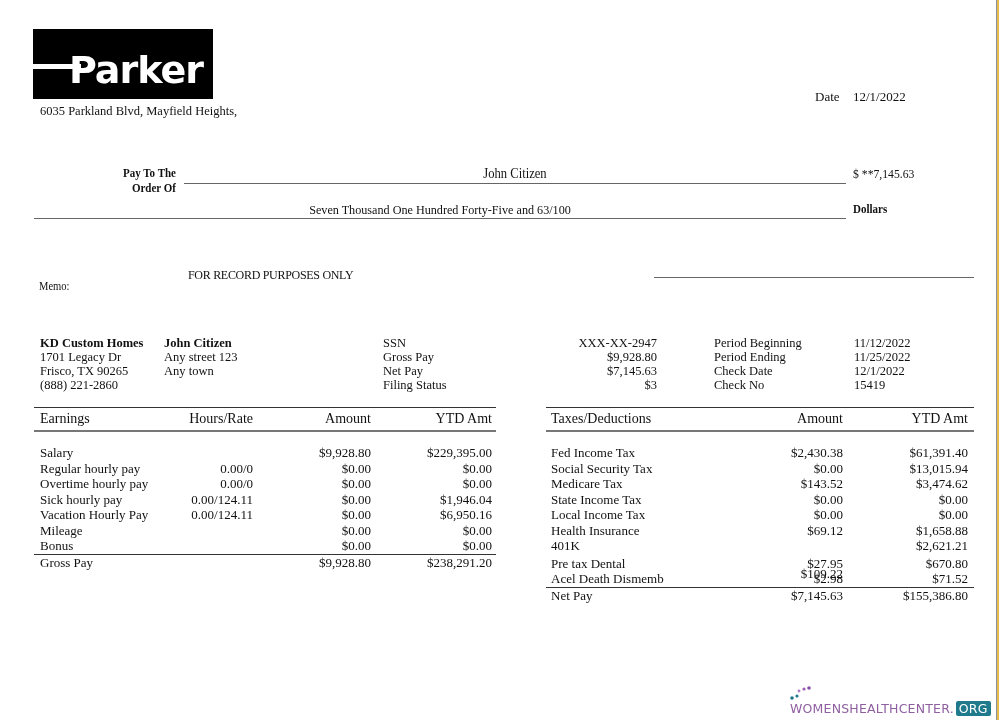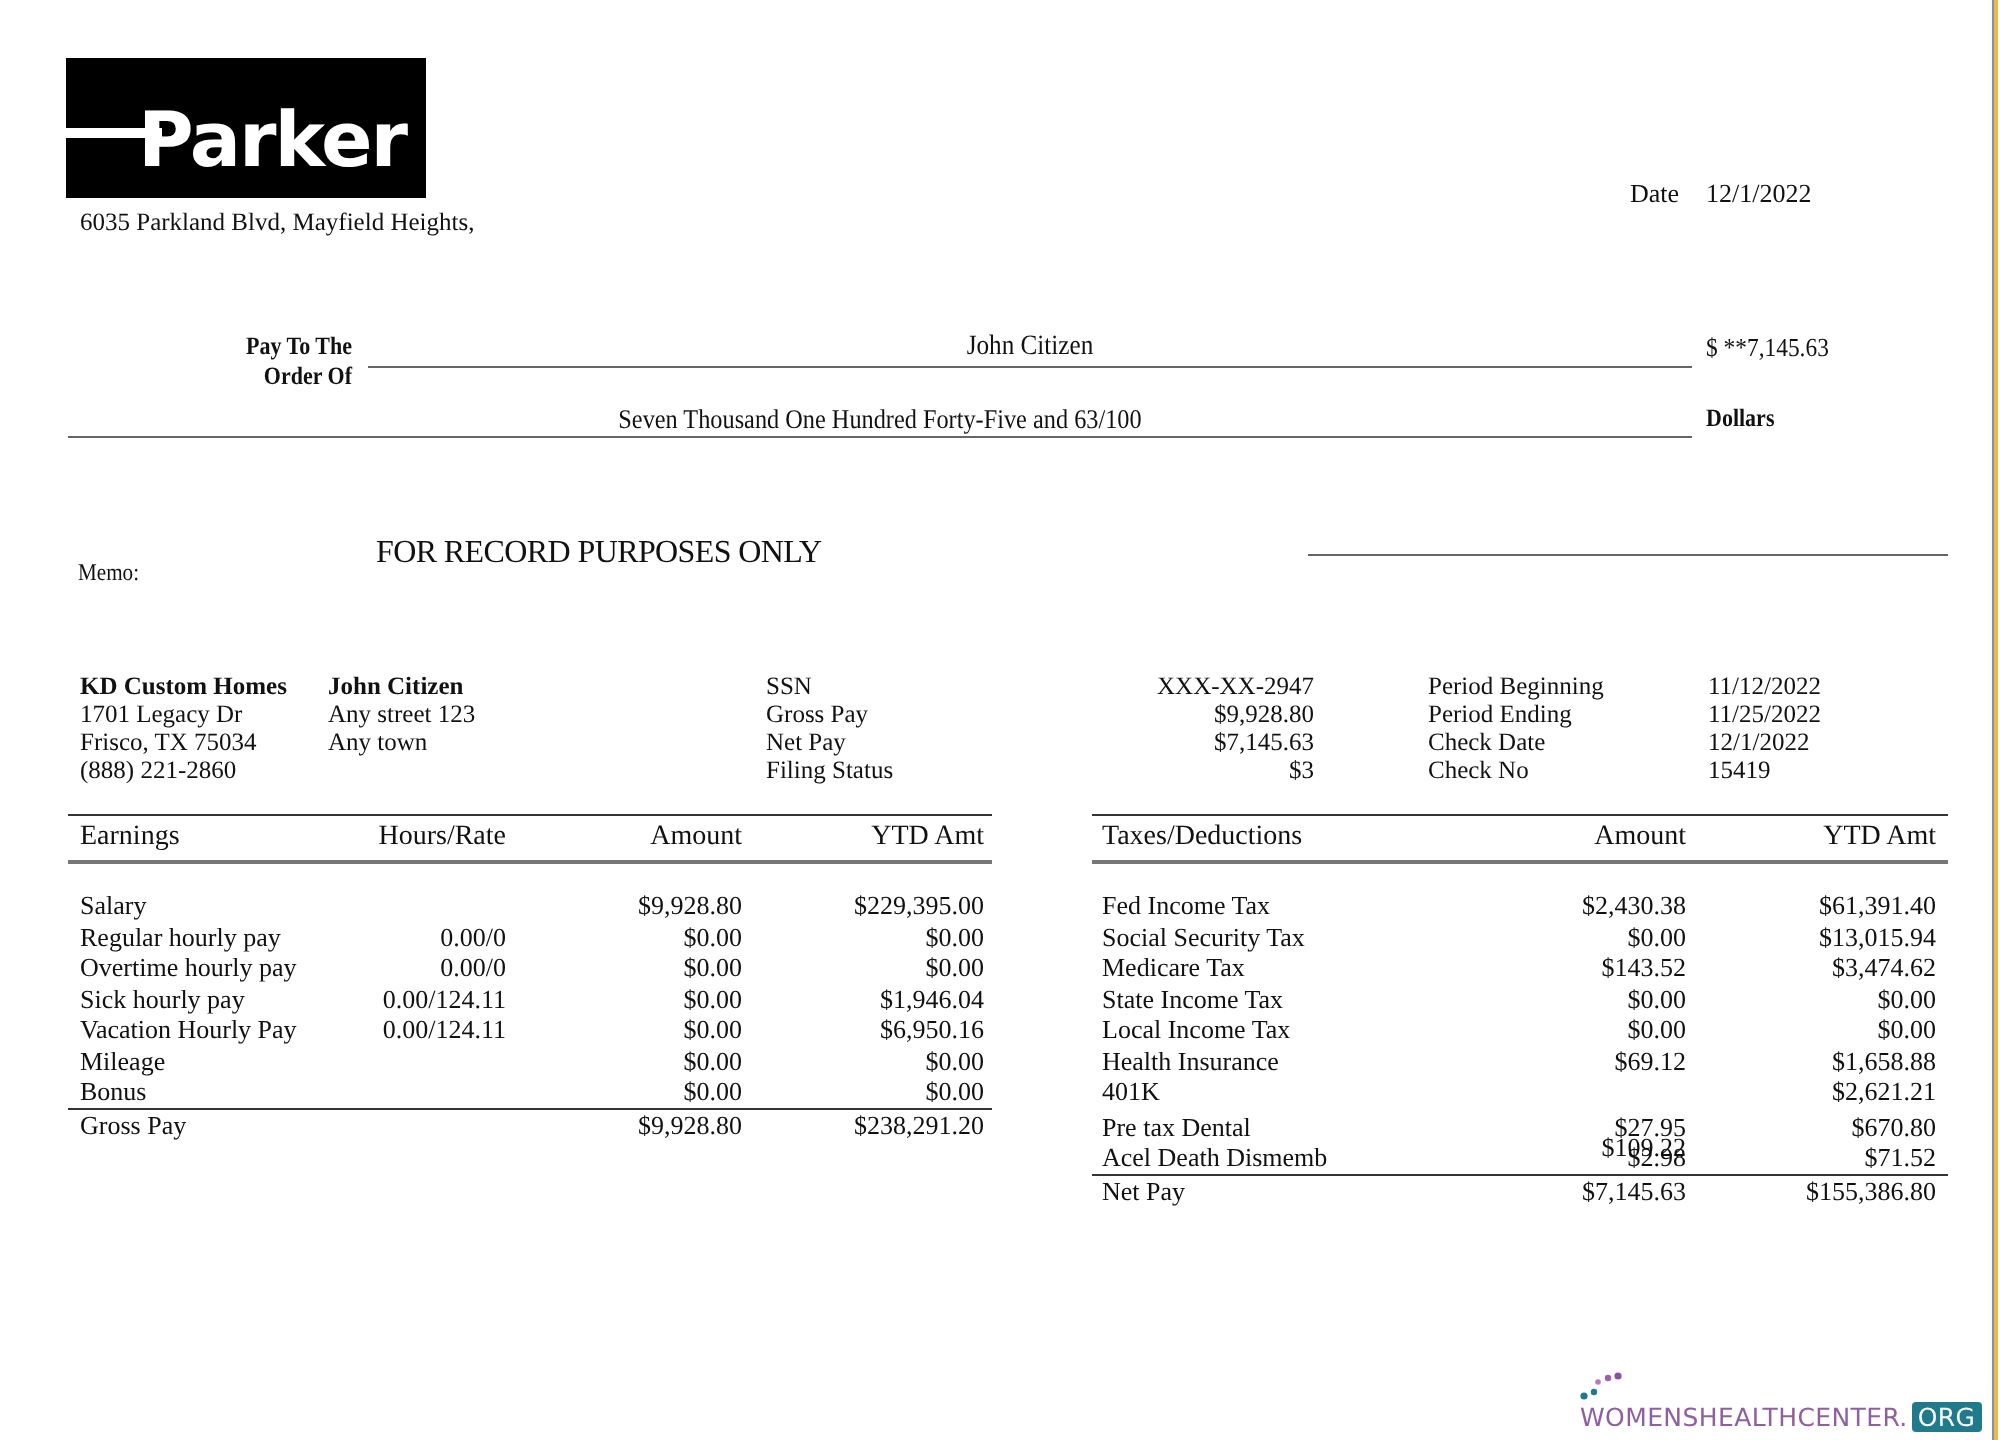--- a/index.html
+++ b/index.html
@@ -13,21 +13,21 @@
   .addr { left:40px; top:104px; font-size:12.5px; line-height:15px; }
   .date-lbl { left:815px; top:89px; font-size:13px; }
   .date-val { left:853px; top:89px; font-size:13px; }
   .pay-lbl { left:90px; top:166px; width:86px; text-align:right; font-size:12.5px; font-weight:bold; line-height:15px; transform:scaleX(0.88); transform-origin:right; }
   .payee { left:184px; top:166px; width:662px; text-align:center; font-size:14px; transform:scaleX(0.9); }
   .line { position:absolute; height:0; border-top:1.5px solid #666; }
   .amt { left:853px; top:166px; font-size:13px; transform:scaleX(0.9); transform-origin:left; }
   .words { left:34px; top:202px; width:812px; text-align:center; font-size:13.5px; transform:scaleX(0.9); }
   .dollars { left:853px; top:202px; font-size:12.5px; font-weight:bold; transform:scaleX(0.88); transform-origin:left; }
   .memo-lbl { left:39px; top:279px; font-size:12px; transform:scaleX(0.88); transform-origin:left; }
-  .record { left:188px; top:268px; font-size:16px; letter-spacing:-0.3px; }
+  .record { left:188px; top:268px; font-size:12px; letter-spacing:-0.3px; }
   .info { font-size:12.5px; line-height:14px; }
   .info .b { font-weight:bold; }
   .tbl { position:absolute; font-size:13px; }
   .tbl .hdr { position:absolute; top:0; height:22px; border-top:1.5px solid #333; border-bottom:2px solid #777; width:100%; }
   .tbl .row { position:absolute; width:100%; height:15px; line-height:15px; }
   .tbl .c { position:absolute; white-space:nowrap; }
   .tbl .r { text-align:right; }
   .tbl .hdr .c { top:3px; font-size:14px; }
   .tbl .tot { border-top:1.5px solid #333; }
   .wh { left:790px; top:686px; font-family:"DejaVu Sans", sans-serif; font-size:12.5px; color:#8f5fa0; letter-spacing:0.2px; }
@@ -64,21 +64,21 @@
 <div class="line" style="left:34px; top:218px; width:812px;"></div>
 <div class="abs dollars">Dollars</div>
 
 <div class="abs memo-lbl">Memo:</div>
 <div class="abs record">FOR RECORD PURPOSES ONLY</div>
 <div class="line" style="left:654px; top:277px; width:320px;"></div>
 
 <div class="abs info" style="left:40px; top:336px;">
   <div class="b">KD Custom Homes</div>
   <div>1701 Legacy Dr</div>
-  <div>Frisco, TX 75034</div>
+  <div>Frisco, TX 90265</div>
   <div>(888) 221-2860</div>
 </div>
 <div class="abs info" style="left:164px; top:336px;">
   <div class="b">John Citizen</div>
   <div>Any street 123</div>
   <div>Any town</div>
 </div>
 <div class="abs info" style="left:383px; top:336px;">
   <div>SSN</div>
   <div>Gross Pay</div>

